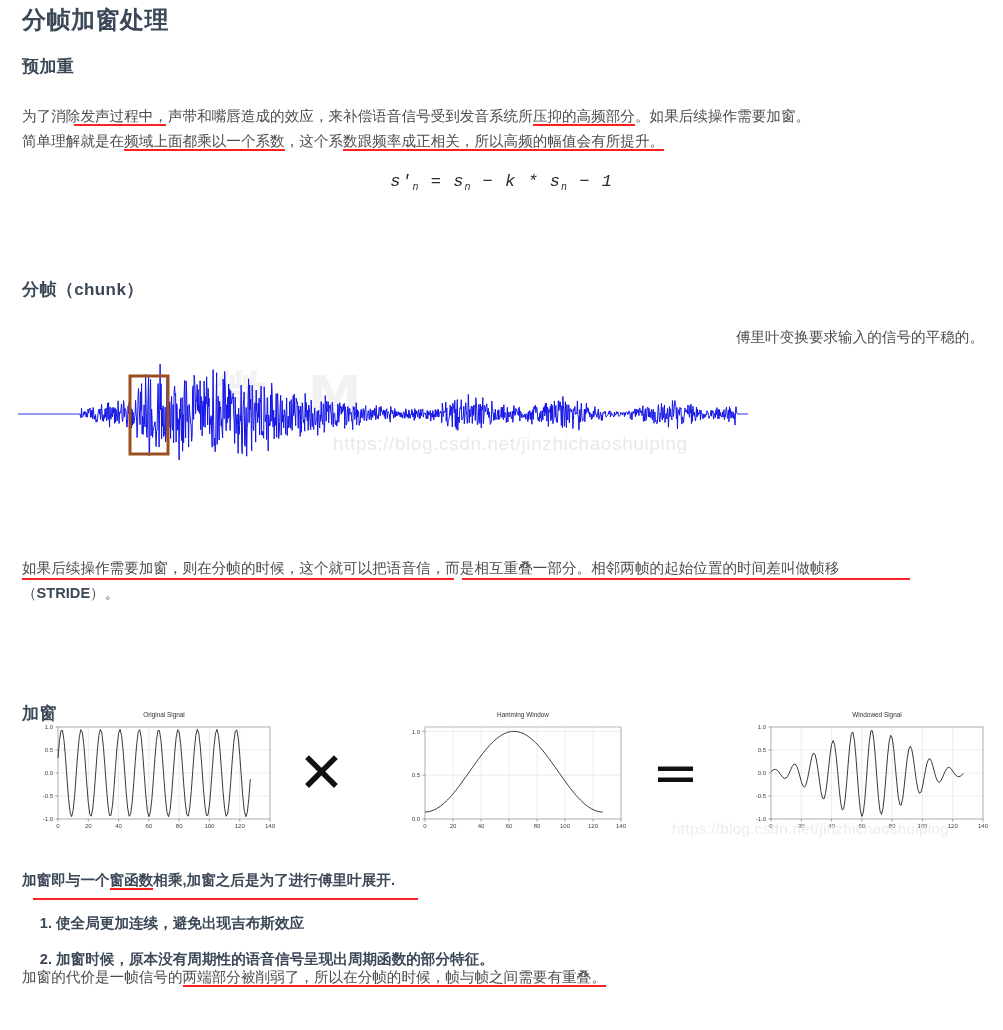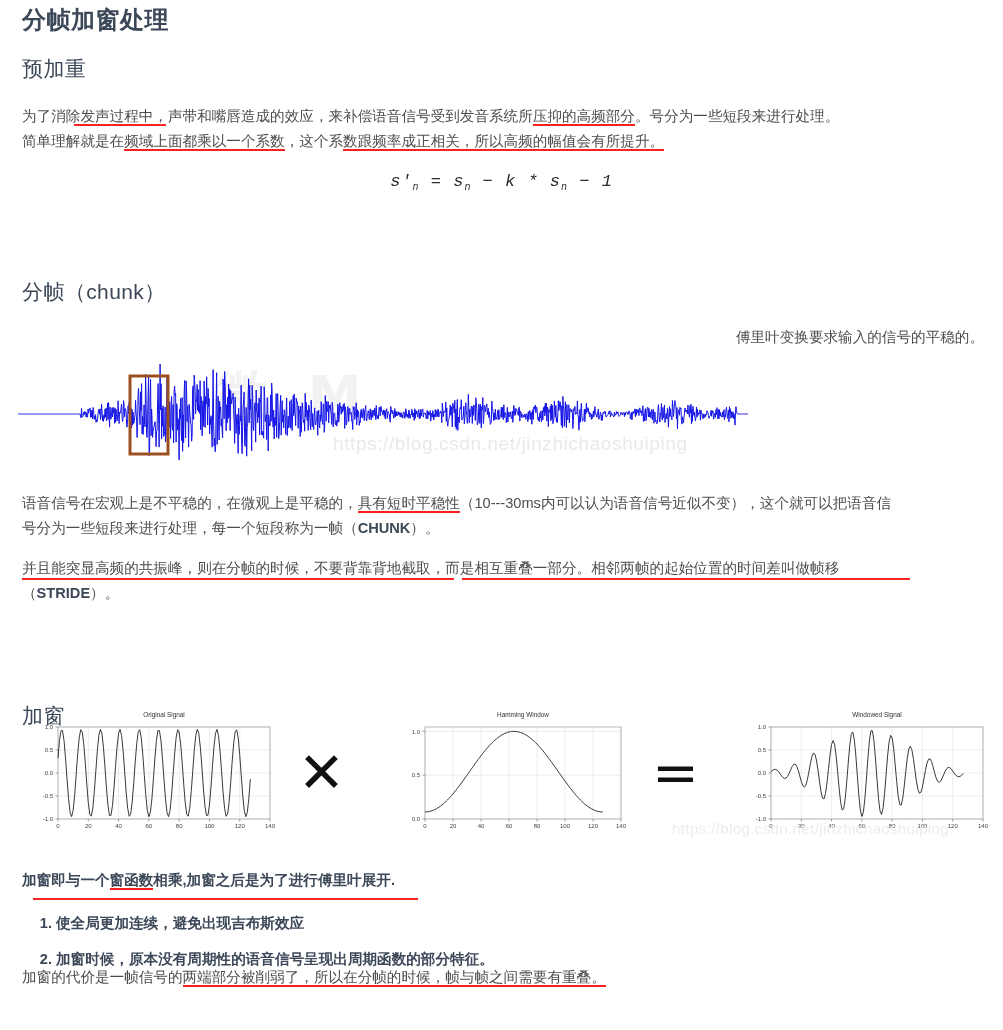--- a/index.html
+++ b/index.html
@@ -27,22 +27,22 @@
     position: absolute;
     left: 22px;
     top: 4px;
     font-size: 24px;
     font-weight: bold;
     color: #3c4858;
     letter-spacing: 0.5px;
   }
   .h2 {
     position: absolute;
-    font-size: 21px;
-    font-weight: normal;
+    font-size: 17px;
+    font-weight: bold;
     color: #3c4858;
     left: 22px;
     letter-spacing: 0.4px;
   }
   #h2-preemph { top: 55px; }
   #h2-chunk   { top: 278px; }
   #h2-window  { top: 664px; margin-top: 38px; }
 
   
   .para {
@@ -196,21 +196,21 @@
 </head>
 <body>
 
 <div class="page">
 
   <div class="h1">分帧加窗处理</div>
 
   <div class="h2" id="h2-preemph">预加重</div>
 
   <div class="para" id="p-preemph">
-    <span>为了消除发声过程中，声带和嘴唇造成的效应，来补偿语音信号受到发音系统所</span><span class="u">压抑的高频部分</span><span>。号分为一些短段来进行处理。</span><br>
+    <span>为了消除发声过程中，声带和嘴唇造成的效应，来补偿语音信号受到发音系统所</span><span class="u">压抑的高频部分</span><span>。如果后续操作需要加窗。</span><br>
     <span>简单理解就是在</span><span class="u">频域上面都乘以一个系数</span><span>，这个系</span><span class="u">数跟频率成正相关，所以高频的幅值会有所提升。</span>
   </div>
 
   <div class="rule" style="left:74px; top:124px; width:92px;"></div>
 
   <div class="formula">
     <span><span>s</span><span>′</span><sub>n</sub></span>
     <span>=</span>
     <span><span>s</span><sub>n</sub></span>
     <span>−</span>
@@ -231,27 +231,23 @@
     <svg width="730" height="110" viewBox="0 0 730 110">
       <g>
         <path id="wavepath" fill="none" stroke="#1414e6" stroke-width="1" d="M0.00 56.00L0.50 56.00L1.00 56.00L1.50 56.00L2.00 56.00L2.50 56.00L3.00 56.00L3.50 56.00L4.00 56.00L4.50 56.00L5.00 56.00L5.50 56.00L6.00 56.00L6.50 56.00L7.00 56.00L7.51 56.00L8.01 56.00L8.51 56.00L9.01 56.00L9.51 56.00L10.01 56.00L10.51 56.00L11.01 56.00L11.51 56.00L12.01 56.00L12.51 56.00L13.01 56.00L13.51 56.00L14.01 56.00L14.51 56.00L15.01 56.00L15.51 56.00L16.01 56.00L16.51 56.00L17.01 56.00L17.51 56.00L18.01 56.00L18.51 56.00L19.01 56.00L19.51 56.00L20.01 56.00L20.51 56.00L21.01 56.00L21.51 56.00L22.02 56.00L22.52 56.00L23.02 56.00L23.52 56.00L24.02 56.00L24.52 56.00L25.02 56.00L25.52 56.00L26.02 56.00L26.52 56.00L27.02 56.00L27.52 56.00L28.02 56.00L28.52 56.00L29.02 56.00L29.52 56.00L30.02 56.00L30.52 56.00L31.02 56.00L31.52 56.00L32.02 56.00L32.52 56.00L33.02 56.00L33.52 56.00L34.02 56.00L34.52 56.00L35.02 56.00L35.52 56.00L36.02 56.00L36.53 56.00L37.03 56.00L37.53 56.00L38.03 56.00L38.53 56.00L39.03 56.00L39.53 56.00L40.03 56.00L40.53 56.00L41.03 56.00L41.53 56.00L42.03 56.00L42.53 56.00L43.03 56.00L43.53 56.00L44.03 56.00L44.53 56.00L45.03 56.00L45.53 56.00L46.03 56.00L46.53 56.00L47.03 56.00L47.53 56.00L48.03 56.00L48.53 56.00L49.03 56.00L49.53 56.00L50.03 56.00L50.53 56.00L51.03 56.00L51.54 56.00L52.04 56.00L52.54 56.00L53.04 56.00L53.54 56.00L54.04 56.00L54.54 56.00L55.04 56.00L55.54 56.00L56.04 56.00L56.54 56.00L57.04 56.00L57.54 56.00L58.04 56.00L58.54 56.00L59.04 56.00L59.54 56.00L60.04 55.80L60.54 55.99L61.04 56.19L61.54 56.22L62.04 55.95L62.54 58.08L63.04 59.92L63.54 50.39L64.04 59.12L64.54 58.60L65.04 58.46L65.54 54.34L66.05 57.02L66.55 53.55L67.05 55.30L67.55 53.74L68.05 59.12L68.55 54.75L69.05 58.69L69.55 59.11L70.05 51.03L70.55 55.15L71.05 51.43L71.55 51.93L72.05 49.91L72.55 59.43L73.05 52.13L73.55 58.90L74.05 52.43L74.55 60.74L75.05 49.46L75.55 51.48L76.05 60.69L76.55 58.01L77.05 61.71L77.55 56.65L78.05 64.32L78.55 61.72L79.05 63.59L79.55 61.29L80.05 55.45L80.56 52.81L81.06 51.06L81.56 56.29L82.06 50.90L82.56 61.43L83.06 57.38L83.56 46.24L84.06 54.07L84.56 62.85L85.06 57.73L85.56 63.38L86.06 56.59L86.56 60.36L87.06 51.01L87.56 58.91L88.06 50.02L88.56 62.84L89.06 55.82L89.56 45.06L90.06 61.51L90.56 44.58L91.06 55.61L91.56 69.18L92.06 49.07L92.56 59.85L93.06 61.13L93.56 56.14L94.06 49.85L94.56 58.80L95.07 49.25L95.57 55.01L96.07 50.87L96.57 65.40L97.07 49.79L97.57 64.32L98.07 51.50L98.57 58.17L99.07 63.01L99.57 61.67L100.07 42.83L100.57 55.85L101.07 65.56L101.57 54.01L102.07 55.37L102.57 54.57L103.07 50.29L103.57 46.18L104.07 59.03L104.57 63.52L105.07 60.54L105.57 42.64L106.07 47.67L106.57 58.71L107.07 50.41L107.57 51.28L108.07 53.14L108.57 66.44L109.07 69.11L109.58 61.57L110.08 48.03L110.58 55.73L111.08 44.56L111.58 57.45L112.08 65.21L112.58 60.08L113.08 50.34L113.58 69.98L114.08 51.51L114.58 67.17L115.08 53.97L115.58 65.50L116.08 64.67L116.58 59.54L117.08 56.50L117.58 42.30L118.08 53.59L118.58 63.38L119.08 79.60L119.58 68.54L120.08 35.82L120.58 30.43L121.08 47.10L121.58 58.19L122.08 66.60L122.58 33.89L123.08 52.46L123.58 25.62L124.08 75.70L124.59 58.44L125.09 76.57L125.59 66.31L126.09 46.85L126.59 66.29L127.09 68.84L127.59 16.33L128.09 40.39L128.59 75.57L129.09 79.44L129.59 61.28L130.09 37.49L130.59 17.84L131.09 97.51L131.59 94.68L132.09 39.78L132.59 21.39L133.09 77.70L133.59 51.06L134.09 61.42L134.59 79.37L135.09 73.04L135.59 69.55L136.09 68.95L136.59 64.98L137.09 63.70L137.59 73.45L138.09 88.64L138.59 72.66L139.10 72.45L139.60 45.12L140.10 25.54L140.60 56.72L141.10 89.09L141.60 51.70L142.10 6.09L142.60 51.98L143.10 25.75L143.60 81.05L144.10 50.14L144.60 68.17L145.10 47.81L145.60 78.55L146.10 77.45L146.60 73.73L147.10 49.04L147.60 84.04L148.10 77.54L148.60 52.26L149.10 18.85L149.60 73.42L150.10 28.82L150.60 58.71L151.10 69.30L151.60 44.03L152.10 58.75L152.60 80.47L153.10 45.82L153.61 38.45L154.11 68.43L154.61 72.28L155.11 46.59L155.61 84.86L156.11 32.80L156.61 28.08L157.11 37.63L157.61 35.60L158.11 84.04L158.61 45.61L159.11 47.92L159.61 72.16L160.11 60.66L160.61 65.72L161.11 101.97L161.61 50.94L162.11 60.72L162.61 40.45L163.11 70.58L163.61 82.53L164.11 39.49L164.61 93.23L165.11 56.58L165.61 84.55L166.11 37.71L166.61 22.44L167.11 58.38L167.61 80.01L168.12 22.94L168.62 32.89L169.12 63.64L169.62 47.84L170.12 59.46L170.62 89.14L171.12 46.30L171.62 53.06L172.12 58.39L172.62 65.51L173.12 66.69L173.62 83.29L174.12 77.79L174.62 31.81L175.12 27.89L175.62 61.37L176.12 17.22L176.62 22.62L177.12 33.59L177.62 55.68L178.12 42.30L178.62 43.27L179.12 26.52L179.62 52.26L180.12 31.50L180.62 53.84L181.12 47.53L181.62 55.48L182.12 22.75L182.63 71.72L183.13 38.54L183.63 41.70L184.13 77.75L184.63 48.21L185.13 42.84L185.63 68.39L186.13 23.13L186.63 54.58L187.13 69.44L187.63 38.53L188.13 46.11L188.63 18.77L189.13 40.86L189.63 66.86L190.13 30.50L190.63 48.77L191.13 40.51L191.63 75.84L192.13 59.65L192.63 66.62L193.13 57.75L193.63 73.09L194.13 89.13L194.63 51.38L195.13 11.63L195.63 64.57L196.13 87.78L196.63 80.00L197.14 93.74L197.64 88.88L198.14 47.08L198.64 14.66L199.14 86.33L199.64 67.85L200.14 38.39L200.64 65.04L201.14 81.94L201.64 43.29L202.14 52.94L202.64 48.94L203.14 68.22L203.64 61.09L204.14 73.11L204.64 79.76L205.14 21.13L205.64 42.65L206.14 60.79L206.64 13.55L207.14 25.92L207.64 47.90L208.14 72.73L208.64 46.73L209.14 65.07L209.64 39.22L210.14 60.59L210.64 26.11L211.14 59.13L211.64 30.82L212.15 72.44L212.65 32.71L213.15 43.02L213.65 45.79L214.15 39.49L214.65 41.06L215.15 35.21L215.65 52.66L216.15 64.55L216.65 85.40L217.15 39.06L217.65 58.04L218.15 75.41L218.65 59.55L219.15 56.13L219.65 67.23L220.15 95.37L220.65 50.06L221.15 76.41L221.65 66.59L222.15 57.12L222.65 62.82L223.15 27.15L223.65 86.10L224.15 95.70L224.65 68.30L225.15 48.90L225.65 41.65L226.15 34.12L226.66 86.32L227.16 88.34L227.66 64.03L228.16 49.46L228.66 98.19L229.16 69.37L229.66 66.16L230.16 38.23L230.66 20.84L231.16 64.67L231.66 27.11L232.16 51.68L232.66 41.24L233.16 61.49L233.66 92.77L234.16 27.29L234.66 40.40L235.16 69.86L235.66 72.57L236.16 54.96L236.66 46.80L237.16 44.62L237.66 84.10L238.16 32.05L238.66 53.59L239.16 53.83L239.66 64.65L240.16 45.05L240.66 59.35L241.17 40.01L241.67 76.97L242.17 45.48L242.67 41.40L243.17 28.08L243.67 76.64L244.17 73.07L244.67 77.16L245.17 74.25L245.67 80.14L246.17 28.72L246.67 39.42L247.17 63.68L247.67 62.05L248.17 56.75L248.67 81.47L249.17 39.57L249.67 39.94L250.17 92.95L250.67 56.95L251.17 62.25L251.67 67.95L252.17 66.82L252.67 36.88L253.17 63.29L253.67 25.02L254.17 35.46L254.67 63.53L255.17 69.13L255.68 52.22L256.18 80.79L256.68 59.49L257.18 67.57L257.68 61.29L258.18 35.56L258.68 79.31L259.18 42.42L259.68 35.65L260.18 52.74L260.68 80.47L261.18 75.57L261.68 63.64L262.18 47.21L262.68 37.38L263.18 77.14L263.68 61.08L264.18 42.70L264.68 64.07L265.18 57.05L265.68 69.73L266.18 51.75L266.68 54.23L267.18 60.04L267.68 76.20L268.18 53.07L268.68 39.85L269.18 77.58L269.68 66.58L270.19 58.21L270.69 69.85L271.19 67.95L271.69 43.41L272.19 62.30L272.69 70.35L273.19 41.58L273.69 64.04L274.19 72.50L274.69 55.27L275.19 37.83L275.69 57.54L276.19 35.97L276.69 54.84L277.19 56.78L277.69 67.72L278.19 40.14L278.69 43.97L279.19 43.51L279.69 46.87L280.19 70.29L280.69 48.13L281.19 54.35L281.69 52.68L282.19 78.47L282.69 48.15L283.19 74.37L283.69 62.73L284.19 44.74L284.69 47.96L285.20 61.68L285.70 64.69L286.20 61.24L286.70 73.19L287.20 35.38L287.70 59.22L288.20 44.34L288.70 54.44L289.20 62.51L289.70 52.25L290.20 72.35L290.70 47.01L291.20 49.77L291.70 55.21L292.20 67.41L292.70 71.79L293.20 42.17L293.70 56.87L294.20 68.58L294.70 55.65L295.20 67.83L295.70 71.53L296.20 57.04L296.70 49.87L297.20 64.56L297.70 66.86L298.20 62.80L298.70 62.07L299.20 53.10L299.71 77.38L300.21 55.61L300.71 52.17L301.21 67.27L301.71 69.91L302.21 56.66L302.71 63.31L303.21 43.64L303.71 59.08L304.21 61.48L304.71 66.38L305.21 45.78L305.71 47.58L306.21 74.37L306.71 68.16L307.21 37.60L307.71 44.61L308.21 63.10L308.71 43.32L309.21 53.30L309.71 53.38L310.21 43.60L310.71 64.95L311.21 47.84L311.71 50.06L312.21 46.61L312.71 53.27L313.21 56.42L313.71 66.50L314.22 44.27L314.72 48.36L315.22 68.96L315.72 55.79L316.22 54.80L316.72 55.40L317.22 66.03L317.72 66.75L318.22 62.29L318.72 68.12L319.22 65.01L319.72 46.05L320.22 47.32L320.72 64.25L321.22 58.43L321.72 44.67L322.22 50.07L322.72 48.51L323.22 56.24L323.72 48.71L324.22 54.51L324.72 52.02L325.22 46.59L325.72 52.56L326.22 45.29L326.72 70.45L327.22 48.64L327.72 53.13L328.22 67.00L328.73 66.00L329.23 56.10L329.73 48.57L330.23 50.27L330.73 63.54L331.23 53.33L331.73 50.44L332.23 56.35L332.73 54.76L333.23 54.34L333.73 63.23L334.23 62.55L334.73 71.54L335.23 48.59L335.73 51.58L336.23 49.18L336.73 61.49L337.23 56.88L337.73 54.18L338.23 44.73L338.73 66.86L339.23 51.42L339.73 59.04L340.23 52.83L340.73 55.00L341.23 67.39L341.73 62.95L342.23 64.46L342.73 53.13L343.24 51.31L343.74 59.06L344.24 60.09L344.74 54.33L345.24 50.61L345.74 56.87L346.24 62.54L346.74 52.05L347.24 51.40L347.74 47.64L348.24 62.01L348.74 62.94L349.24 57.86L349.74 55.55L350.24 52.72L350.74 55.37L351.24 61.50L351.74 55.64L352.24 50.83L352.74 58.75L353.24 61.93L353.74 53.54L354.24 52.19L354.74 59.42L355.24 52.51L355.74 51.95L356.24 57.61L356.74 50.17L357.24 53.59L357.75 61.59L358.25 47.50L358.75 57.91L359.25 60.49L359.75 57.46L360.25 61.02L360.75 53.28L361.25 49.19L361.75 52.45L362.25 58.02L362.75 48.34L363.25 49.13L363.75 53.51L364.25 52.96L364.75 56.81L365.25 54.85L365.75 51.81L366.25 58.42L366.75 52.67L367.25 60.98L367.75 52.74L368.25 53.31L368.75 50.79L369.25 60.43L369.75 54.77L370.25 53.73L370.75 55.40L371.25 55.89L371.75 61.35L372.25 64.18L372.76 48.41L373.26 51.60L373.76 54.13L374.26 55.86L374.76 52.57L375.26 55.94L375.76 60.27L376.26 58.64L376.76 50.55L377.26 58.93L377.76 53.38L378.26 58.04L378.76 53.78L379.26 57.81L379.76 57.39L380.26 53.77L380.76 56.82L381.26 54.47L381.76 57.02L382.26 58.99L382.76 54.63L383.26 54.84L383.76 59.26L384.26 56.92L384.76 60.14L385.26 54.40L385.76 53.71L386.26 54.40L386.76 60.35L387.27 58.69L387.77 50.77L388.27 53.14L388.77 58.69L389.27 56.12L389.77 58.72L390.27 60.30L390.77 51.96L391.27 52.73L391.77 60.01L392.27 60.18L392.77 56.48L393.27 57.01L393.77 51.30L394.27 52.35L394.77 58.93L395.27 54.83L395.77 57.63L396.27 62.43L396.77 50.74L397.27 60.37L397.77 52.37L398.27 56.00L398.77 53.15L399.27 57.26L399.77 58.99L400.27 52.89L400.77 51.64L401.27 60.61L401.78 54.91L402.28 60.23L402.78 51.23L403.28 57.85L403.78 54.46L404.28 52.12L404.78 50.94L405.28 59.15L405.78 56.48L406.28 54.75L406.78 55.31L407.28 55.00L407.78 57.54L408.28 60.79L408.78 57.97L409.28 52.32L409.78 60.78L410.28 53.64L410.78 56.93L411.28 57.04L411.78 54.34L412.28 52.65L412.78 63.05L413.28 56.29L413.78 55.02L414.28 59.28L414.78 52.59L415.28 55.80L415.78 61.98L416.29 56.17L416.79 58.85L417.29 51.47L417.79 59.07L418.29 54.74L418.79 52.65L419.29 58.62L419.79 51.20L420.29 51.33L420.79 59.06L421.29 55.73L421.79 55.49L422.29 53.03L422.79 54.97L423.29 54.10L423.79 64.68L424.29 45.20L424.79 49.86L425.29 58.56L425.79 53.38L426.29 53.25L426.79 54.24L427.29 53.92L427.79 44.19L428.29 63.27L428.79 49.85L429.29 65.14L429.79 68.21L430.29 62.67L430.80 61.37L431.30 59.29L431.80 51.84L432.30 46.94L432.80 57.30L433.30 48.53L433.80 56.30L434.30 68.99L434.80 45.13L435.30 47.88L435.80 51.18L436.30 54.93L436.80 42.40L437.30 68.89L437.80 51.17L438.30 71.29L438.80 54.13L439.30 41.56L439.80 72.38L440.30 59.11L440.80 63.22L441.30 64.81L441.80 50.69L442.30 49.39L442.80 51.01L443.30 41.74L443.80 62.09L444.30 60.51L444.80 60.12L445.31 58.83L445.81 48.17L446.31 65.81L446.81 60.15L447.31 51.25L447.81 44.74L448.31 52.76L448.81 57.71L449.31 65.42L449.81 59.15L450.31 36.33L450.81 49.59L451.31 64.77L451.81 51.28L452.31 58.82L452.81 56.91L453.31 48.13L453.81 50.03L454.31 65.56L454.81 48.58L455.31 57.35L455.81 46.91L456.31 47.90L456.81 49.22L457.31 62.48L457.81 39.78L458.31 44.70L458.81 50.55L459.31 66.78L459.81 65.81L460.32 62.05L460.82 46.34L461.32 49.38L461.82 65.37L462.32 46.05L462.82 59.96L463.32 70.05L463.82 48.34L464.32 52.10L464.82 39.55L465.32 65.61L465.82 60.54L466.32 47.07L466.82 47.95L467.32 53.93L467.82 49.93L468.32 48.38L468.82 45.83L469.32 56.55L469.82 51.57L470.32 50.19L470.82 59.54L471.32 53.95L471.82 60.05L472.32 66.40L472.82 65.09L473.32 64.64L473.82 43.08L474.32 50.78L474.83 52.09L475.33 58.04L475.83 62.55L476.33 54.82L476.83 61.86L477.33 51.21L477.83 60.89L478.33 60.10L478.83 61.28L479.33 55.78L479.83 52.39L480.33 61.59L480.83 51.61L481.33 61.20L481.83 59.79L482.33 57.88L482.83 56.73L483.33 49.21L483.83 59.47L484.33 49.29L484.83 58.55L485.33 61.65L485.83 46.74L486.33 59.49L486.83 54.92L487.33 54.66L487.83 56.27L488.33 64.59L488.83 59.92L489.34 49.32L489.84 64.00L490.34 56.07L490.84 53.94L491.34 58.94L491.84 56.78L492.34 53.90L492.84 58.05L493.34 60.63L493.84 59.98L494.34 53.11L494.84 64.35L495.34 57.65L495.84 47.46L496.34 52.09L496.84 57.61L497.34 57.10L497.84 50.37L498.34 52.49L498.84 51.64L499.34 55.67L499.84 55.10L500.34 57.49L500.84 49.59L501.34 49.17L501.84 63.16L502.34 53.11L502.84 53.80L503.34 59.36L503.85 55.64L504.35 58.55L504.85 59.62L505.35 57.11L505.85 58.56L506.35 59.00L506.85 55.85L507.35 57.09L507.85 61.39L508.35 57.26L508.85 55.66L509.35 57.26L509.85 63.62L510.35 53.68L510.85 61.27L511.35 55.11L511.85 52.45L512.35 55.15L512.85 61.58L513.35 54.38L513.85 66.23L514.35 57.27L514.85 51.45L515.35 61.35L515.85 49.02L516.35 51.09L516.85 47.79L517.35 47.12L517.85 54.70L518.36 49.21L518.86 49.27L519.36 55.19L519.86 61.38L520.36 62.65L520.86 59.14L521.36 63.42L521.86 54.92L522.36 60.06L522.86 52.88L523.36 63.80L523.86 59.77L524.36 52.75L524.86 61.90L525.36 49.74L525.86 53.57L526.36 48.21L526.86 57.94L527.36 45.30L527.86 54.94L528.36 45.06L528.86 63.16L529.36 48.99L529.86 50.68L530.36 68.55L530.86 51.50L531.36 52.87L531.86 54.41L532.36 48.35L532.86 62.81L533.37 46.13L533.87 61.32L534.37 47.41L534.87 65.68L535.37 62.88L535.87 60.99L536.37 42.89L536.87 54.27L537.37 59.16L537.87 47.49L538.37 63.80L538.87 59.87L539.37 64.54L539.87 55.46L540.37 42.65L540.87 52.54L541.37 49.19L541.87 43.48L542.37 44.38L542.87 54.22L543.37 67.48L543.87 47.64L544.37 69.65L544.87 38.39L545.37 47.78L545.87 53.05L546.37 68.27L546.87 55.58L547.37 43.79L547.88 57.49L548.38 69.47L548.88 46.58L549.38 59.31L549.88 61.97L550.38 47.28L550.88 46.80L551.38 64.95L551.88 50.87L552.38 50.57L552.88 52.83L553.38 54.06L553.88 51.55L554.38 54.68L554.88 70.53L555.38 62.41L555.88 50.48L556.38 52.43L556.88 48.42L557.38 56.35L557.88 55.13L558.38 54.92L558.88 55.83L559.38 42.89L559.88 56.76L560.38 59.08L560.88 72.20L561.38 65.35L561.88 51.43L562.39 64.15L562.89 52.55L563.39 45.27L563.89 57.64L564.39 63.20L564.89 62.73L565.39 61.72L565.89 60.95L566.39 51.02L566.89 63.81L567.39 51.50L567.89 55.77L568.39 45.18L568.89 54.21L569.39 52.09L569.89 49.68L570.39 50.58L570.89 55.69L571.39 53.83L571.89 58.92L572.39 55.03L572.89 56.13L573.39 61.39L573.89 56.17L574.39 60.36L574.89 58.49L575.39 52.98L575.89 58.79L576.39 55.69L576.90 48.68L577.40 53.34L577.90 56.64L578.40 56.46L578.90 59.33L579.40 56.23L579.90 53.44L580.40 50.99L580.90 61.34L581.40 58.03L581.90 57.41L582.40 54.04L582.90 56.10L583.40 62.53L583.90 57.03L584.40 62.26L584.90 54.90L585.40 54.24L585.90 55.84L586.40 54.24L586.90 53.07L587.40 53.67L587.90 58.85L588.40 58.90L588.90 58.16L589.40 57.54L589.90 56.65L590.40 56.02L590.90 53.56L591.41 55.42L591.91 52.70L592.41 59.06L592.91 56.40L593.41 54.65L593.91 57.12L594.41 56.60L594.91 57.08L595.41 58.30L595.91 59.01L596.41 54.24L596.91 57.43L597.41 56.09L597.91 56.75L598.41 53.59L598.91 55.80L599.41 54.88L599.91 53.80L600.41 57.88L600.91 58.15L601.41 58.33L601.91 57.56L602.41 56.88L602.91 54.25L603.41 55.24L603.91 55.89L604.41 56.97L604.91 54.55L605.41 54.57L605.92 55.04L606.42 58.64L606.92 54.51L607.42 57.12L607.92 54.31L608.42 53.85L608.92 54.59L609.42 54.60L609.92 56.49L610.42 55.80L610.92 52.89L611.42 53.82L611.92 55.54L612.42 60.85L612.92 58.82L613.42 54.45L613.92 62.02L614.42 57.48L614.92 53.33L615.42 53.72L615.92 55.57L616.42 52.74L616.92 50.87L617.42 58.75L617.92 51.41L618.42 57.20L618.92 50.99L619.42 54.27L619.92 54.85L620.42 51.81L620.93 57.68L621.43 50.12L621.93 50.03L622.43 54.50L622.93 54.47L623.43 52.65L623.93 57.58L624.43 52.32L624.93 47.74L625.43 63.43L625.93 56.25L626.43 62.96L626.93 52.40L627.43 50.65L627.93 62.64L628.43 60.84L628.93 51.97L629.43 49.28L629.93 49.32L630.43 58.85L630.93 50.31L631.43 59.05L631.93 53.61L632.43 54.79L632.93 60.17L633.43 51.55L633.93 52.26L634.43 61.88L634.93 53.12L635.44 51.17L635.94 65.22L636.44 58.19L636.94 54.01L637.44 63.43L637.94 62.28L638.44 64.61L638.94 65.80L639.44 64.21L639.94 51.28L640.44 46.63L640.94 53.35L641.44 62.88L641.94 64.12L642.44 55.39L642.94 56.40L643.44 45.46L643.94 60.37L644.44 62.07L644.94 49.37L645.44 59.81L645.94 59.60L646.44 46.95L646.94 64.53L647.44 61.85L647.94 56.32L648.44 55.26L648.94 61.02L649.44 50.45L649.95 56.09L650.45 69.22L650.95 57.99L651.45 48.47L651.95 58.64L652.45 50.84L652.95 57.97L653.45 59.00L653.95 61.80L654.45 42.53L654.95 49.30L655.45 58.54L655.95 53.14L656.45 46.14L656.95 42.57L657.45 47.23L657.95 48.23L658.45 60.68L658.95 49.67L659.45 70.76L659.95 54.56L660.45 54.74L660.95 51.61L661.45 57.22L661.95 49.34L662.45 51.13L662.95 50.10L663.45 62.63L663.95 66.11L664.46 58.80L664.96 61.12L665.46 64.94L665.96 59.32L666.46 55.27L666.96 50.05L667.46 52.00L667.96 54.20L668.46 53.76L668.96 51.86L669.46 55.87L669.96 46.99L670.46 55.63L670.96 55.24L671.46 59.23L671.96 47.66L672.46 54.89L672.96 46.25L673.46 65.71L673.96 51.19L674.46 63.40L674.96 48.21L675.46 54.67L675.96 57.41L676.46 53.92L676.96 59.74L677.46 62.93L677.96 59.66L678.46 48.94L678.97 59.07L679.47 51.07L679.97 57.48L680.47 54.82L680.97 55.93L681.47 53.31L681.97 51.98L682.47 62.16L682.97 52.29L683.47 55.84L683.97 55.34L684.47 59.34L684.97 60.79L685.47 55.94L685.97 60.02L686.47 58.27L686.97 56.22L687.47 58.79L687.97 55.89L688.47 56.74L688.97 52.77L689.47 54.02L689.97 54.84L690.47 57.44L690.97 60.35L691.47 58.32L691.97 57.89L692.47 57.42L692.97 52.46L693.47 58.25L693.98 52.41L694.48 55.06L694.98 53.02L695.48 61.17L695.98 59.88L696.48 55.49L696.98 55.04L697.48 59.50L697.98 51.74L698.48 56.58L698.98 49.62L699.48 56.51L699.98 60.93L700.48 51.45L700.98 60.75L701.48 51.67L701.98 57.98L702.48 54.61L702.98 57.87L703.48 59.11L703.98 58.26L704.48 53.83L704.98 59.26L705.48 57.83L705.98 51.64L706.48 61.66L706.98 57.56L707.48 58.70L707.98 51.81L708.49 49.27L708.99 54.83L709.49 60.43L709.99 58.65L710.49 52.19L710.99 63.83L711.49 48.74L711.99 55.27L712.49 50.84L712.99 60.31L713.49 53.80L713.99 58.58L714.49 59.31L714.99 53.64L715.49 60.50L715.99 55.69L716.49 57.74L716.99 67.08L717.49 54.10L717.99 48.69L718.49 52.65L718.99 55.43L719.49 56.00L719.99 56.00L720.49 56.00L720.99 56.00L721.49 56.00L721.99 56.00L722.49 56.00L723.00 56.00L723.50 56.00L724.00 56.00L724.50 56.00L725.00 56.00L725.50 56.00L726.00 56.00L726.50 56.00L727.00 56.00L727.50 56.00L728.00 56.00L728.50 56.00L729.00 56.00L729.50 56.00L730.00 56.00"></path>
       </g>
       <rect x="112" y="18" width="38" height="78" fill="none" stroke="#9c4f1e" stroke-width="3"></rect>
     </svg>
   </div>
 
   <div class="watermark-url" id="wm-url-1">https://blog.csdn.net/jinzhichaoshuiping</div>
 
-  <div class="para" id="p-stationary">
-    <span>语音信号在宏观上是不平稳的，在微观上是平稳的，</span><span class="u">具有短时平稳性</span><span>（10---30ms内可以认为语音信号近似不变），这个就可以把语音信</span><br>
-    <span>号分为一些短段来进行处理，每一个短段称为一帧（</span><b>CHUNK</b><span>）。</span>
-  </div>
 
   <div class="para" id="p-overlap">
-    <span>并且能突显高频的共振峰，则在分帧的时候，不要背靠背地截取，</span><span>而是相互重叠一部分。相邻两帧的起始位置的时间差叫做帧移</span><br>
+    <span>如果后续操作需要加窗，则在分帧的时候，这个就可以把语音信，</span><span>而是相互重叠一部分。相邻两帧的起始位置的时间差叫做帧移</span><br>
     <span>（</span><b>STRIDE</b><span>）。</span>
   </div>
 
   <div class="rule" style="left:22px; top:578px; width:432px;"></div>
   <div class="rule" style="left:462px; top:578px; width:448px;"></div>
 
   <div class="h2" id="h2-window">加窗</div>
 
   <div class="plots">
     <div class="plot" id="plot-original">

